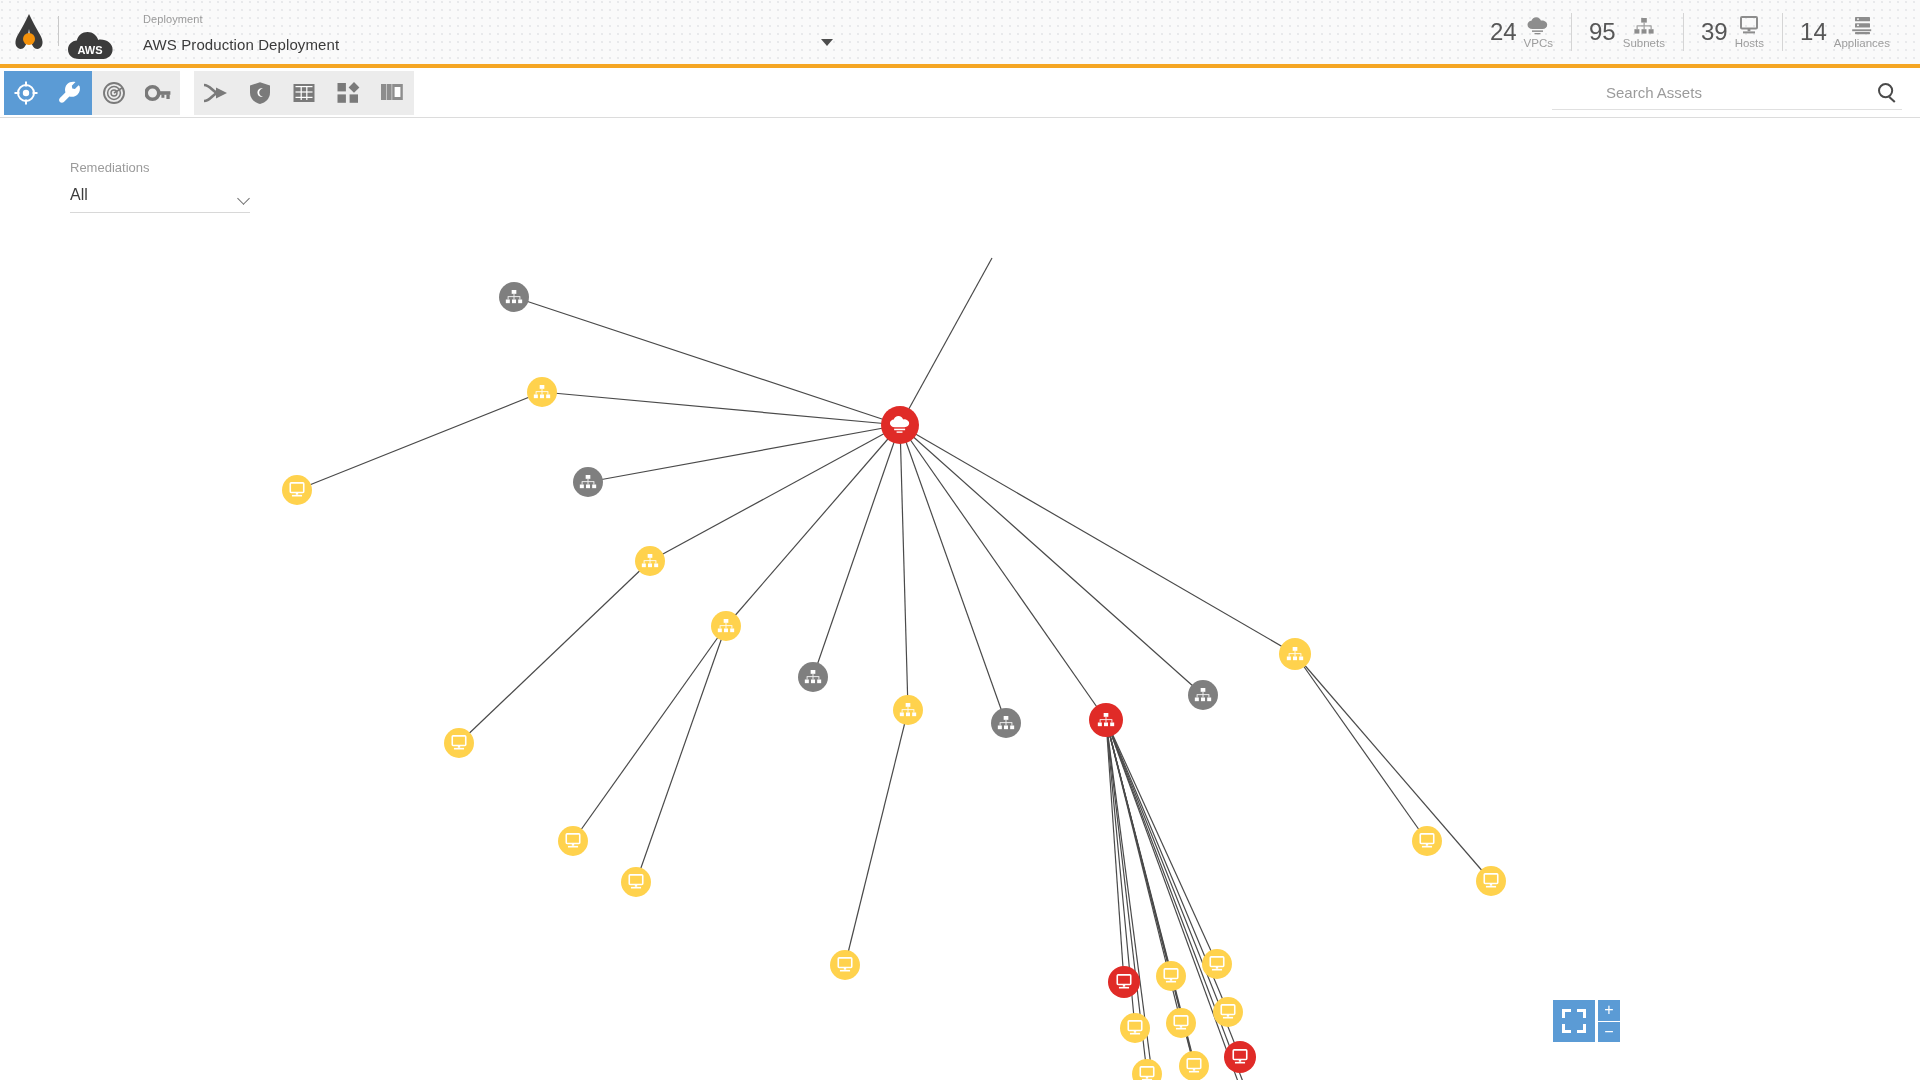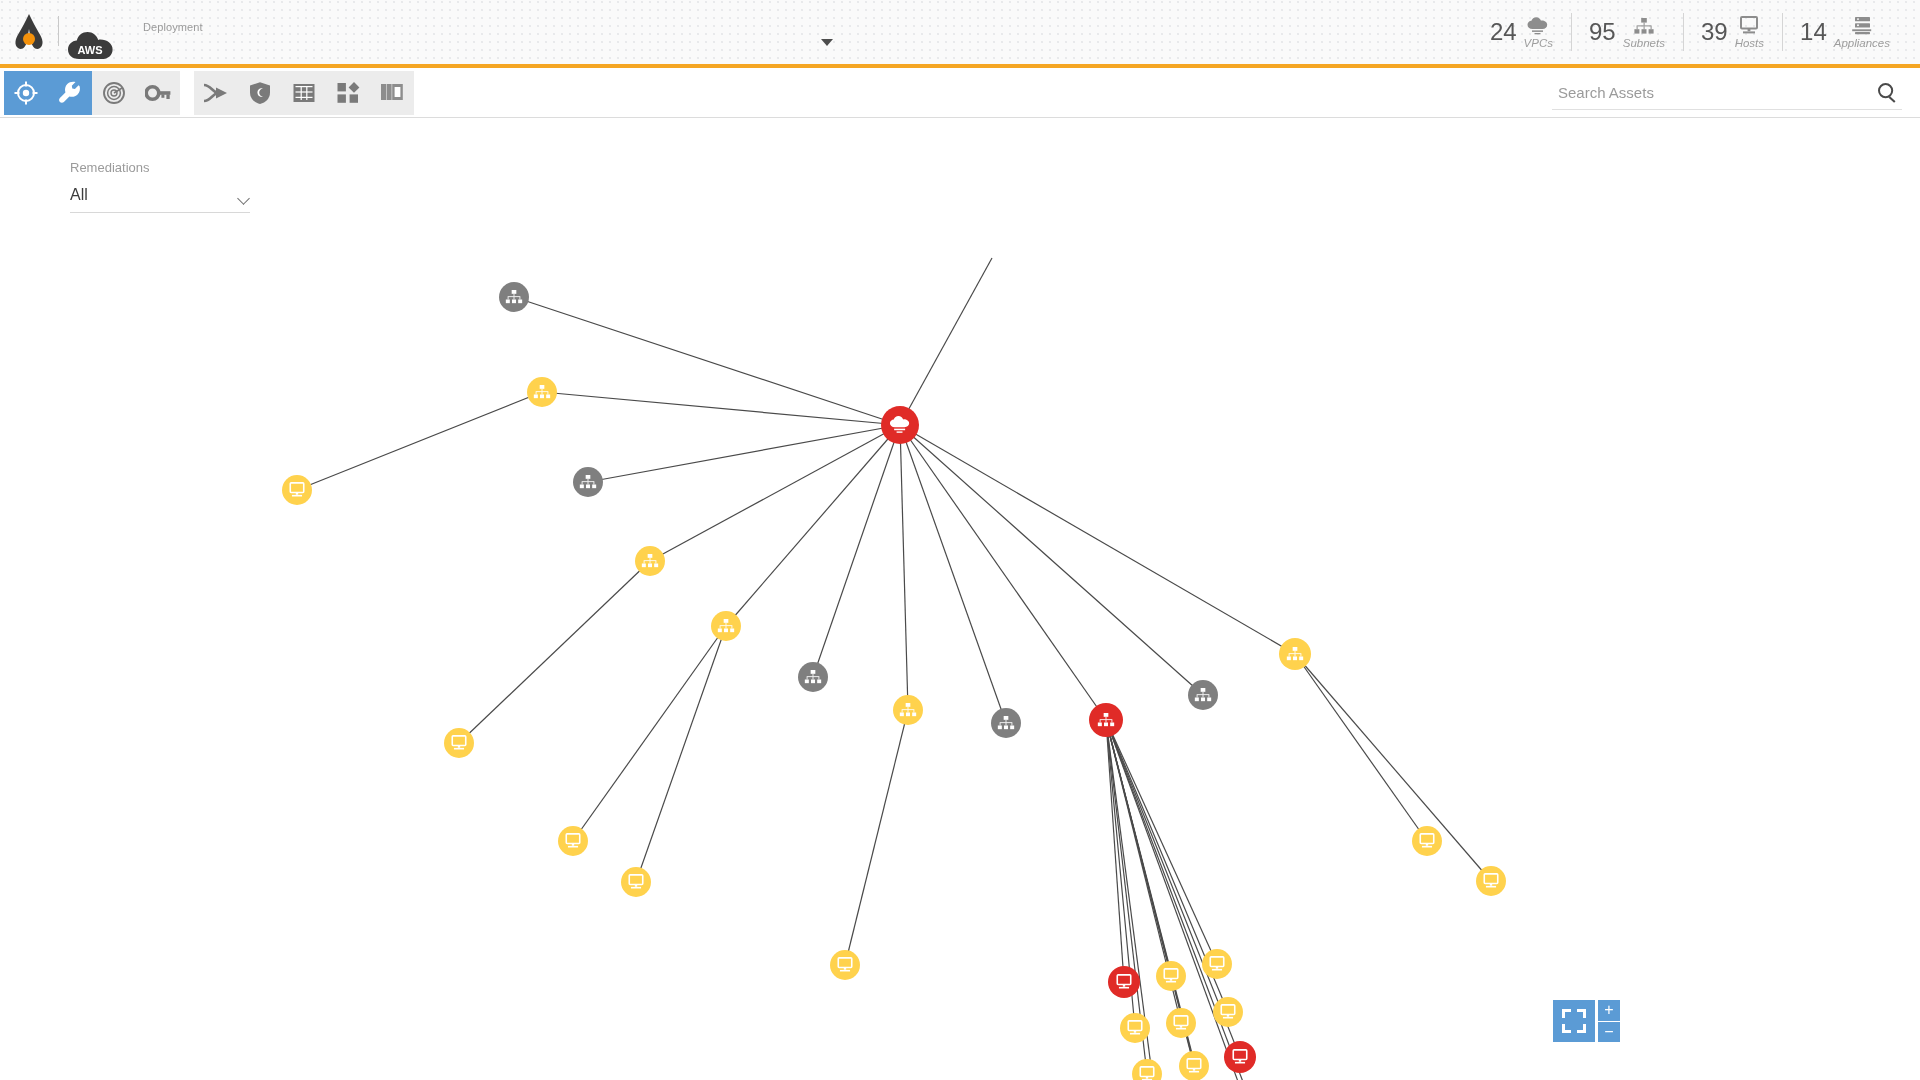--- a/index.html
+++ b/index.html
@@ -122,21 +122,20 @@
     font-size: 24px;
     color: #575757;
     font-weight: 400;
     line-height: 24px;
   }
   .stat-right {
     display: flex;
     flex-direction: column;
     align-items: center;
     margin-left: 7px;
-    font-style: italic;
   }
   .stat-icon { height: 21px; display: flex; align-items: flex-end; }
   .stat-name {
     font-size: 11.5px;
     color: #9d9d9d;
     line-height: 13px;
     margin-top: 2px;
     white-space: nowrap;
   }
 
@@ -183,20 +182,21 @@
   }
   .search-input {
     flex: 1;
     border: none;
     outline: none;
     font-size: 15px;
     color: #555;
     font-family: "Liberation Sans", sans-serif;
     background: transparent;
     padding-left: 6px;
+    margin-left: 48px;
   }
   .search-input::placeholder { color: #9b9b9b; }
   .search-icon-btn {
     width: 30px;
     display: flex;
     align-items: center;
     justify-content: center;
     cursor: pointer;
   }
 
@@ -305,20 +305,21 @@
 
   <div class="cloud-badge">
     <svg width="48" height="34" viewBox="0 0 48 34">
       <path d="M12 29 C5 29 1 25 1 19.5 C1 14.5 5 10.6 9.8 10.4 C11 5.5 15.4 2 20.6 2 C25.6 2 29.9 5.3 31.2 9.9 C31.9 9.7 32.6 9.6 33.4 9.6 C40 9.6 45.6 13.8 45.6 19.4 C45.6 25 41.2 29 34.6 29 Z" fill="#3b3b3b"></path>
       <text x="23" y="24" font-family="Liberation Sans, sans-serif" font-size="11" font-weight="bold" fill="#ffffff" text-anchor="middle">AWS</text>
     </svg>
   </div>
 
   <div class="selector" id="deployment-selector">
     <div class="selector-label">Deployment</div>
+    <div class="selector-value">AWS Production Deployment</div>
     <div class="selector-caret"></div>
   </div>
 
 
   <div class="stats">
 
     <div class="stat">
       <span class="stat-num">24</span>
       <span class="stat-right">
         <span class="stat-icon">

